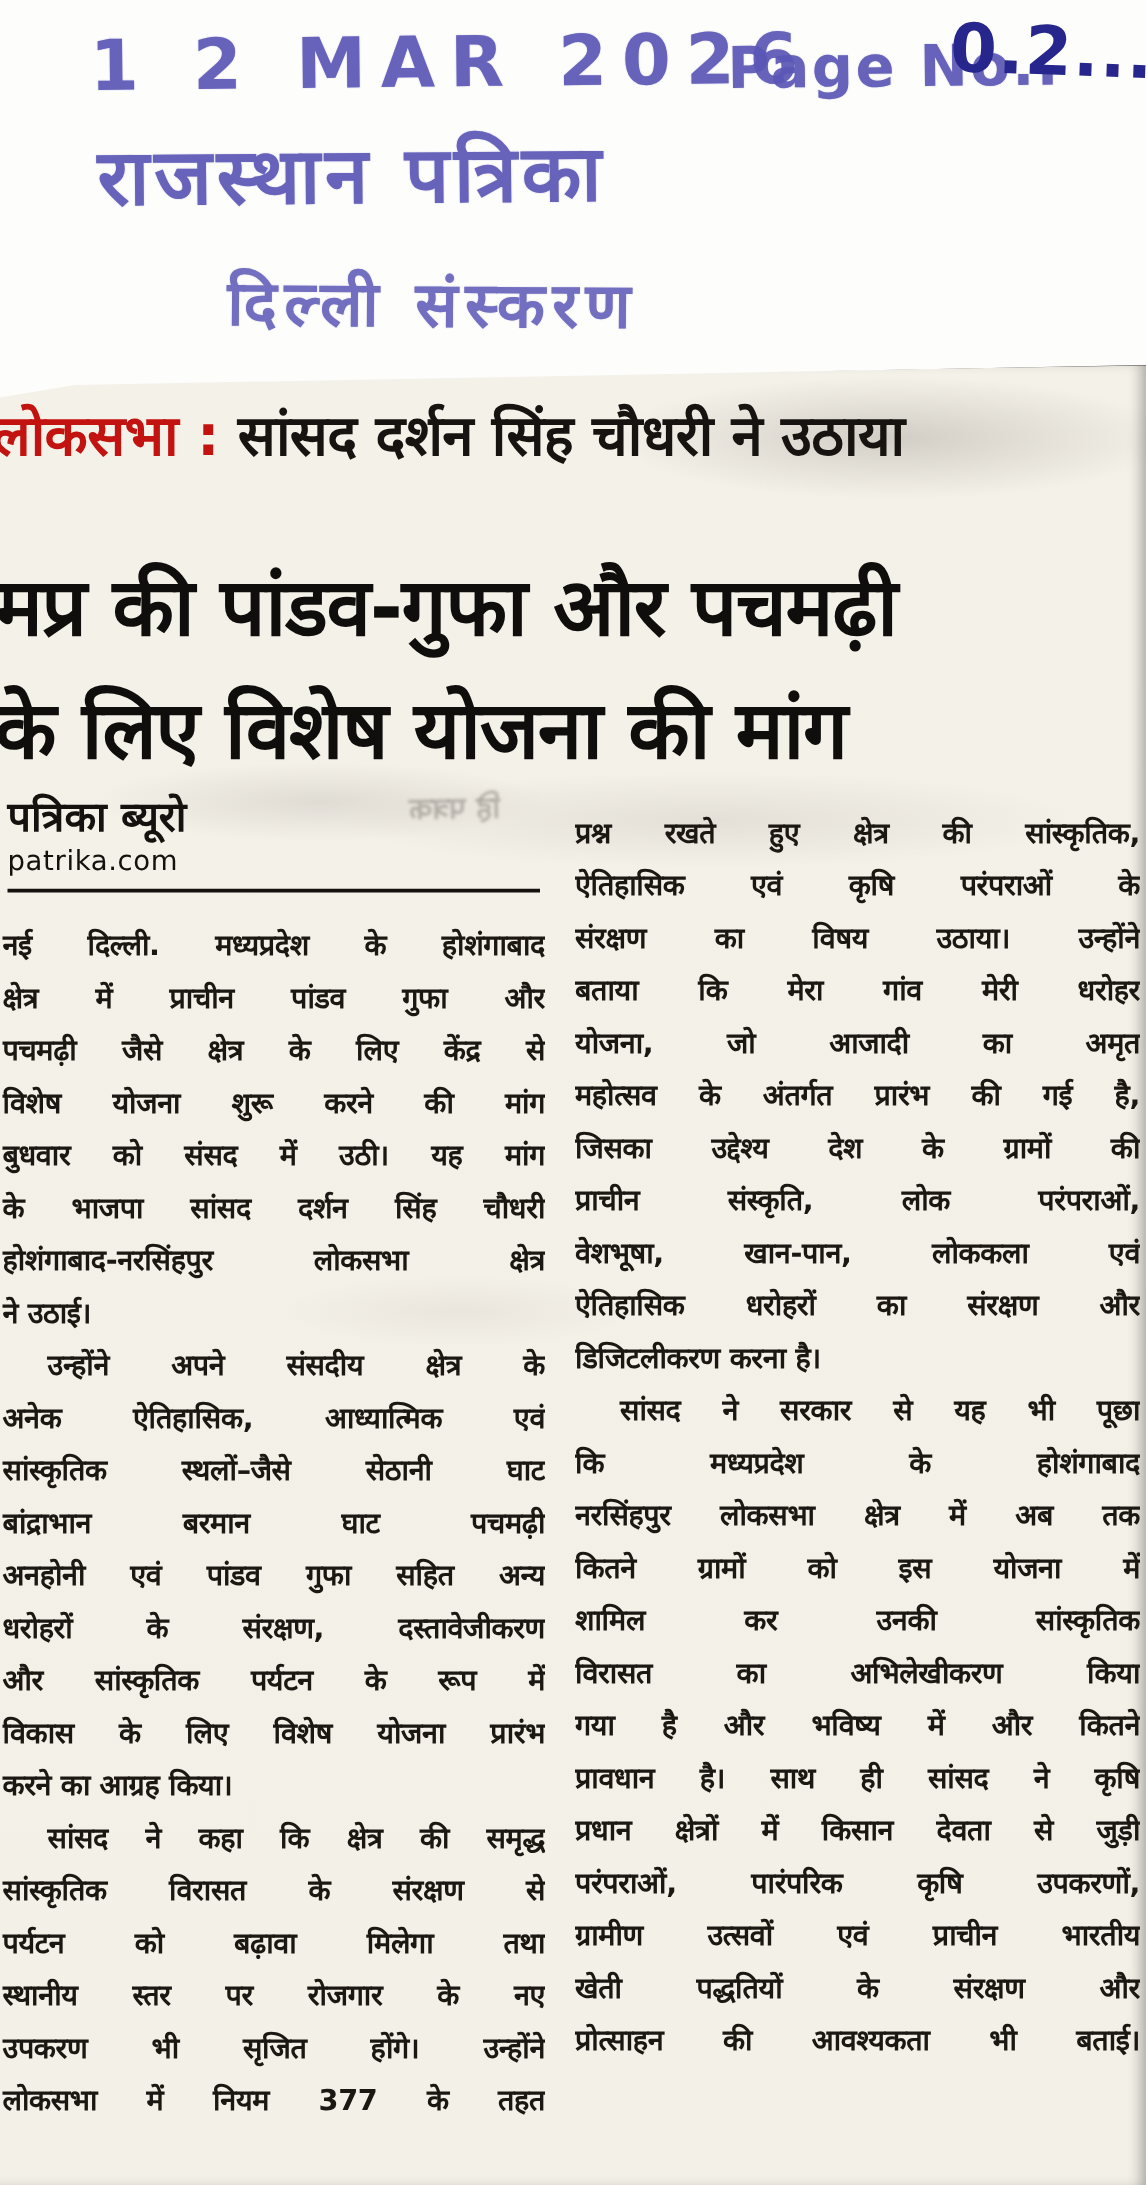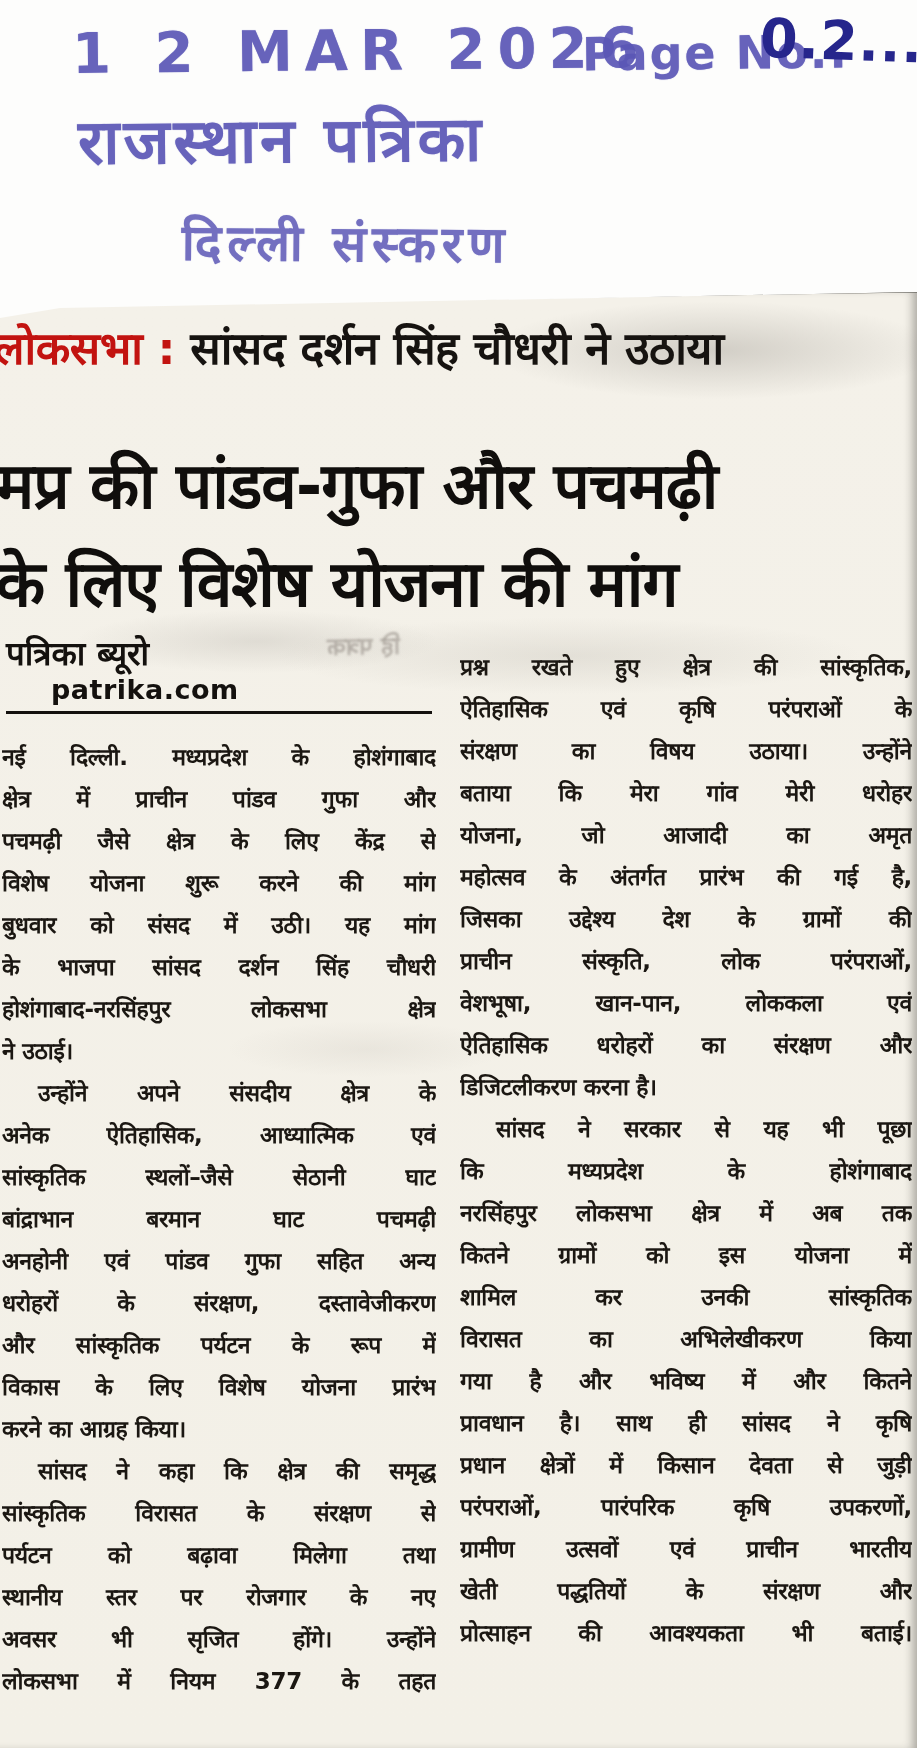--- a/index.html
+++ b/index.html
@@ -58,21 +58,21 @@
 
   
   .headline{left:-4px;width:921px;margin:0;color:#100e0c;font-weight:800;
     font-size:64px;white-space:nowrap;letter-spacing:-1px;}
   .h1a{top:148px;}
   .h1b{top:246px;}
 
   
   .byline{left:6px;top:344px;width:432px;color:#14110e;}
   .bureau{font-size:33px;font-weight:800;line-height:36px;}
-  .site{font-size:27px;font-weight:700;letter-spacing:.5px;line-height:32px;margin-top:2px;margin-left:45px;}
+  .site{font-size:22px;font-weight:400;letter-spacing:.5px;line-height:32px;margin-top:2px;}
   .rule{width:426px;height:3px;background:#14110e;margin-top:5px;}
 
   
   .col{color:#1b1712;font-weight:600;}
   .col.left{left:2px;top:444px;width:434px;}
   .col.right{left:460px;top:354px;width:452px;}
   .bline{
     height:42px;line-height:42px;font-size:23px;overflow:hidden;
     text-align:left;letter-spacing:-.3px;
   }
@@ -121,21 +121,21 @@
       <div class="bline j">बांद्राभान बरमान घाट पचमढ़ी</div>
       <div class="bline j">अनहोनी एवं पांडव गुफा सहित अन्य</div>
       <div class="bline j">धरोहरों के संरक्षण, दस्तावेजीकरण</div>
       <div class="bline j">और सांस्कृतिक पर्यटन के रूप में</div>
       <div class="bline j">विकास के लिए विशेष योजना प्रारंभ</div>
       <div class="bline">करने का आग्रह किया।</div>
       <div class="bline j in">सांसद ने कहा कि क्षेत्र की समृद्ध</div>
       <div class="bline j">सांस्कृतिक विरासत के संरक्षण से</div>
       <div class="bline j">पर्यटन को बढ़ावा मिलेगा तथा</div>
       <div class="bline j">स्थानीय स्तर पर रोजगार के नए</div>
-      <div class="bline j">अवसर भी सृजित होंगे। उन्होंने</div>
+      <div class="bline j">उपकरण भी सृजित होंगे। उन्होंने</div>
       <div class="bline j">लोकसभा में नियम 377 के तहत</div>
     </div>
   <div class="abs col right">
       <div class="bline j">प्रश्न रखते हुए क्षेत्र की सांस्कृतिक,</div>
       <div class="bline j">ऐतिहासिक एवं कृषि परंपराओं के</div>
       <div class="bline j">संरक्षण का विषय उठाया। उन्होंने</div>
       <div class="bline j">बताया कि मेरा गांव मेरी धरोहर</div>
       <div class="bline j">योजना, जो आजादी का अमृत</div>
       <div class="bline j">महोत्सव के अंतर्गत प्रारंभ की गई है,</div>
       <div class="bline j">जिसका उद्देश्य देश के ग्रामों की</div>

